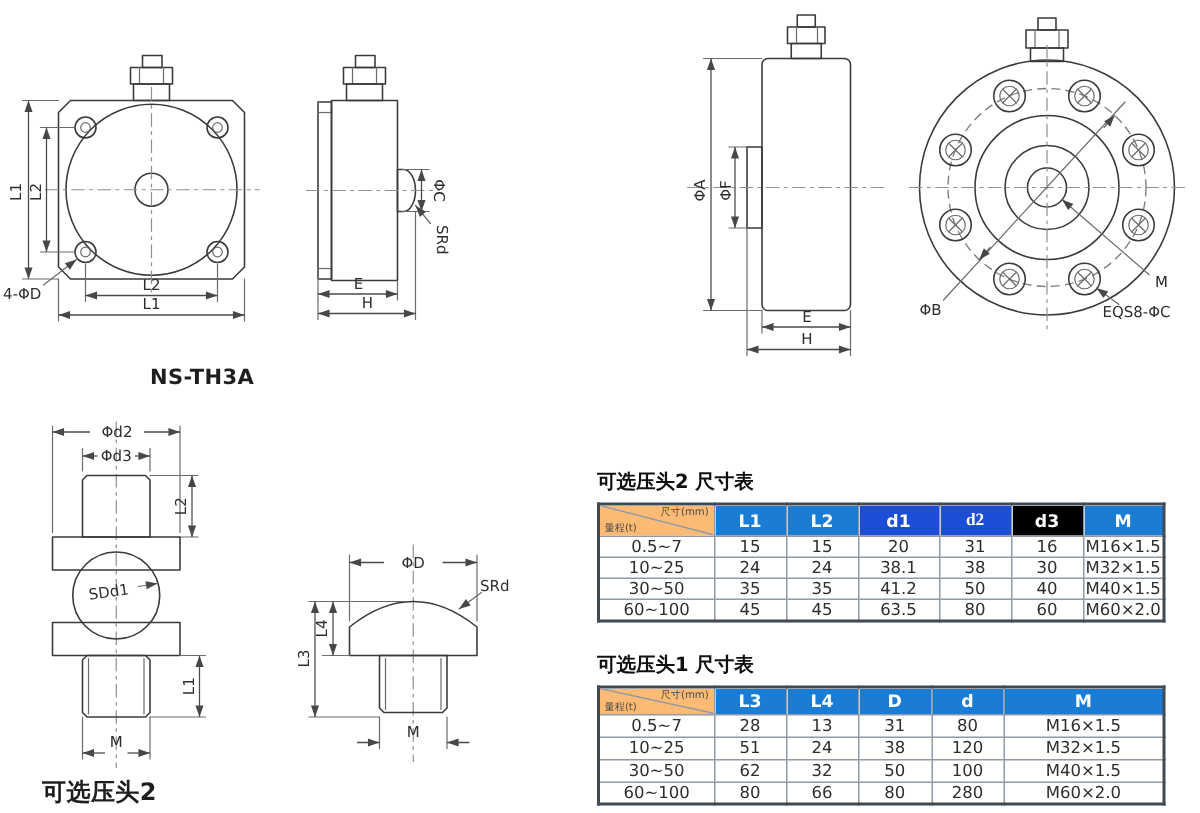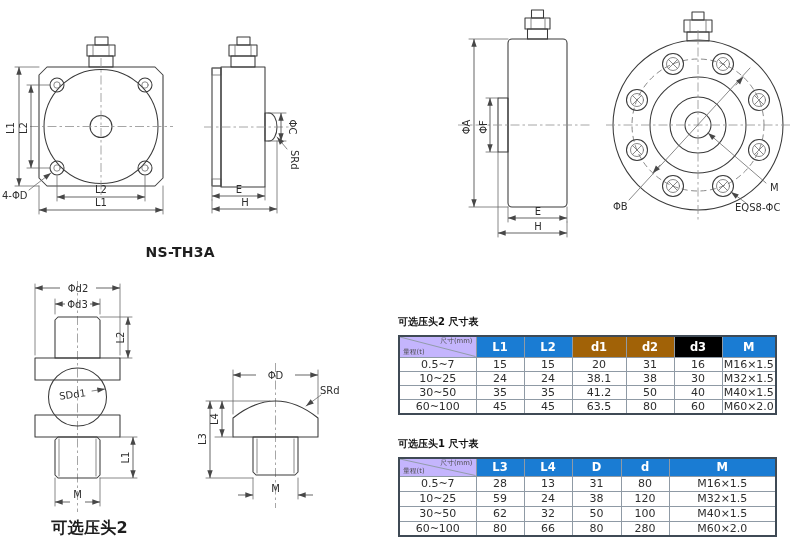--- a/index.html
+++ b/index.html
@@ -1,37 +1,37 @@
 <!DOCTYPE html>
 <html><head>
 <meta charset="utf-8">
 <style>
   html,body{margin:0;padding:0;background:#fff;}
   .page{position:relative;width:800px;height:542px;background:#ffffff;overflow:hidden;
         font-family:"DejaVu Sans","Liberation Sans",sans-serif;}
   .abs{position:absolute;}
-  .caption{position:absolute;font-weight:bold;color:#1e1e1e;text-align:right;font-size:14px;letter-spacing:.3px;}
+  .caption{position:absolute;font-weight:bold;color:#1e1e1e;text-align:left;font-size:14px;letter-spacing:.3px;}
   .caption.cjk{font-size:16px;}
   
   svg{display:block;}
   .ln{fill:none;stroke:#3a3a3a;stroke-width:1.05;stroke-linejoin:round;stroke-linecap:round;}
   .thin{fill:none;stroke:#6b6b6b;stroke-width:0.8;stroke-linecap:round;}
   .dl{fill:none;stroke:#4a4a4a;stroke-width:0.85;}
   .cl{fill:none;stroke:#8f8f8f;stroke-width:0.8;stroke-dasharray:9 3 2.5 3;}
   .dash{fill:none;stroke:#7d7d7d;stroke-width:0.9;stroke-dasharray:6 3.5;}
   text.dtxt{font-family:"DejaVu Sans","Liberation Sans",sans-serif;font-size:10px;fill:#2d2d2d;}
   
   .tbl-block{position:absolute;width:380px;}
-  .tbl-title{font-weight:bold;font-size:10px;color:#101010;line-height:16px;margin:0 0 5px 0;}
+  .tbl-title{font-weight:bold;font-size:13px;color:#101010;line-height:16px;margin:0 0 5px 0;}
   table.dim-table{border-collapse:collapse;table-layout:fixed;width:377px;background:#fff;
                   border:2px solid #3f4a55;}
   .dim-table th,.dim-table td{border:1px solid #8f9aa5;text-align:center;padding:0;
                   color:#2e2e2e;font-size:11px;font-weight:normal;overflow:hidden;}
   .dim-table tr.hdr th{color:#ffffff;font-weight:bold;font-size:11.5px;}
-  td.diag{position:relative;background:#c4b5fd;}
+  td.diag{position:relative;background:#fdba74;}
   .diag-svg{position:absolute;left:0;top:0;width:100%;height:100%;}
   .diag-svg line{stroke:#8f9aa5;stroke-width:1;}
   .diag-top{position:absolute;top:1px;right:3px;font-size:6.8px;color:#4a4a4a;line-height:1;}
   .diag-bottom{position:absolute;bottom:1px;left:3px;font-size:6.8px;color:#4a4a4a;line-height:1;}
   .t1 tr.hdr{height:21px;} .t1 tr.dr{height:14px;}
   .t2 tr.hdr{height:18px;} .t2 tr.dr{height:15px;}
 </style>
 </head>
 <body>
 
@@ -389,22 +389,22 @@
           <tr class="hdr">
         <td class="diag">
           <svg class="diag-svg" viewBox="0 0 77 21" preserveAspectRatio="none">
                 <line x1="0" y1="0" x2="77" y2="21"></line>
               </svg>
           <span class="diag-top">尺寸(mm)</span>
           <span class="diag-bottom">量程(t)</span>
         </td>
         <th style="background: rgb(26, 124, 211);">L1</th>
         <th style="background: rgb(26, 124, 211);">L2</th>
-        <th style="background: #a16207;">d1</th>
-        <th style="background: #a16207;">d2</th>
+        <th style="background: #1d4ed8;">d1</th>
+        <th style="background: #1d4ed8; font-family: Liberation Serif, serif;">d2</th>
         <th style="background: #000000;">d3</th>
         <th style="background: rgb(26, 124, 211);">M</th>
       </tr>
       <tr class="dr">
         <td>0.5~7</td>
         <td>15</td>
         <td>15</td>
         <td>20</td>
         <td>31</td>
         <td>16</td>
@@ -470,21 +470,21 @@
       <tr class="dr">
         <td>0.5~7</td>
         <td>28</td>
         <td>13</td>
         <td>31</td>
         <td>80</td>
         <td>M16×1.5</td>
       </tr>
       <tr class="dr">
         <td>10~25</td>
-        <td>59</td>
+        <td>51</td>
         <td>24</td>
         <td>38</td>
         <td>120</td>
         <td>M32×1.5</td>
       </tr>
       <tr class="dr">
         <td>30~50</td>
         <td>62</td>
         <td>32</td>
         <td>50</td>

